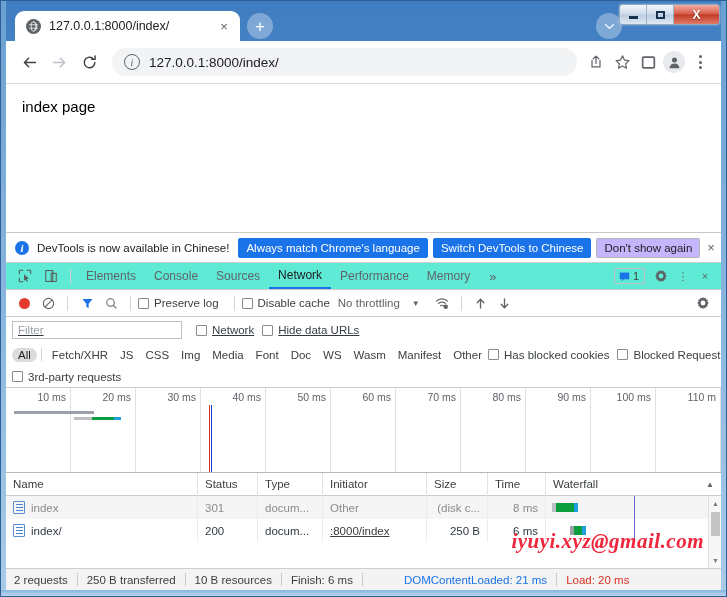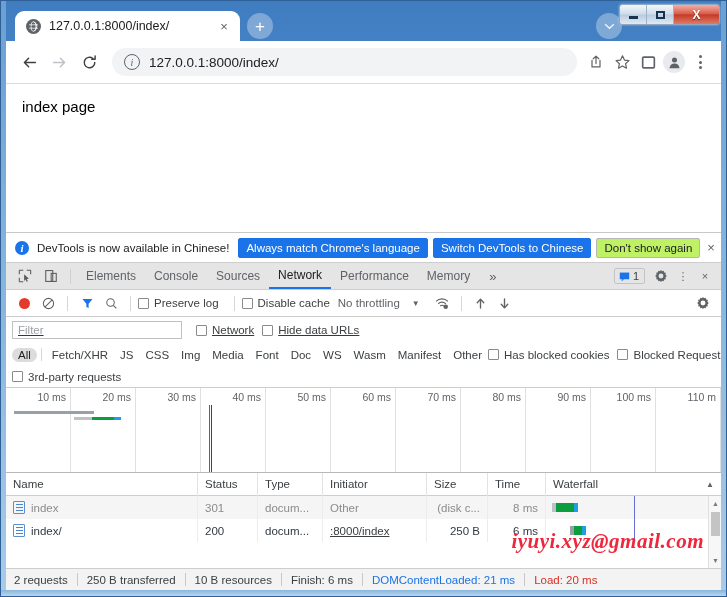--- a/index.html
+++ b/index.html
@@ -180,37 +180,37 @@
     flex: 0 0 auto; margin-right: 8px;
   }
   .banner-text { font-size: 11.5px; color: #202124; white-space: nowrap; margin-right: 9px; }
   .btn-blue {
     background: #1a73e8; color: #fff;
     font-size: 11.5px; padding: 3px 7px;
     border: 1px solid #1a73e8; border-radius: 2px;
     white-space: nowrap; margin-right: 5px;
   }
   .btn-plain {
-    background: #bef264; color: #202124;
+    background: #c4b5fd; color: #202124;
     font-size: 11.5px; padding: 3px 7px;
     border: 1px solid #b6b6b6; border-radius: 2px;
     white-space: nowrap;
   }
   .banner-x {
     margin-left: 7px; margin-right: 2px;
     font-size: 13px; color: #5f6368; line-height: 1;
   }
 
   
   .dt-tabs {
     height: 27px; flex: 0 0 auto;
     display: flex; align-items: center;
     border-bottom: 1px solid #cdcdcd;
     padding-left: 6px;
-    background: #e5e5e5;
+    background: #5eead4;
   }
   .dt-inspect, .dt-device {
     width: 26px; height: 26px;
     display: flex; align-items: center; justify-content: center;
     color: #5a5a5a; flex: 0 0 auto;
   }
   .dt-sep { width: 1px; height: 15px; background: #d0d0d0; margin: 0 6px; flex: 0 0 auto; }
   .dt-tab {
     height: 26px; padding: 0 9px;
     display: flex; align-items: center;
@@ -379,21 +379,21 @@
 
   
   .statusbar {
     height: 22px; flex: 0 0 auto;
     display: flex; align-items: center;
     background: #f3f3f3;
     border-top: 1px solid #cdcdcd;
     padding: 0 8px;
   }
   .stat { font-size: 11.5px; color: #3c4043; white-space: nowrap; }
-  .stat.blue { color: #1a73e8; }
+  .stat.blue { color: #1a73e8; margin-left: 32px; }
   .stat.red { color: #d93025; }
   .stat-sep { width: 1px; height: 13px; background: #c9c9c9; margin: 0 9px; flex: 0 0 auto; }
 </style>
 </head>
 <body>
 
 <div class="window">
 
   <div class="titlebar">
 

